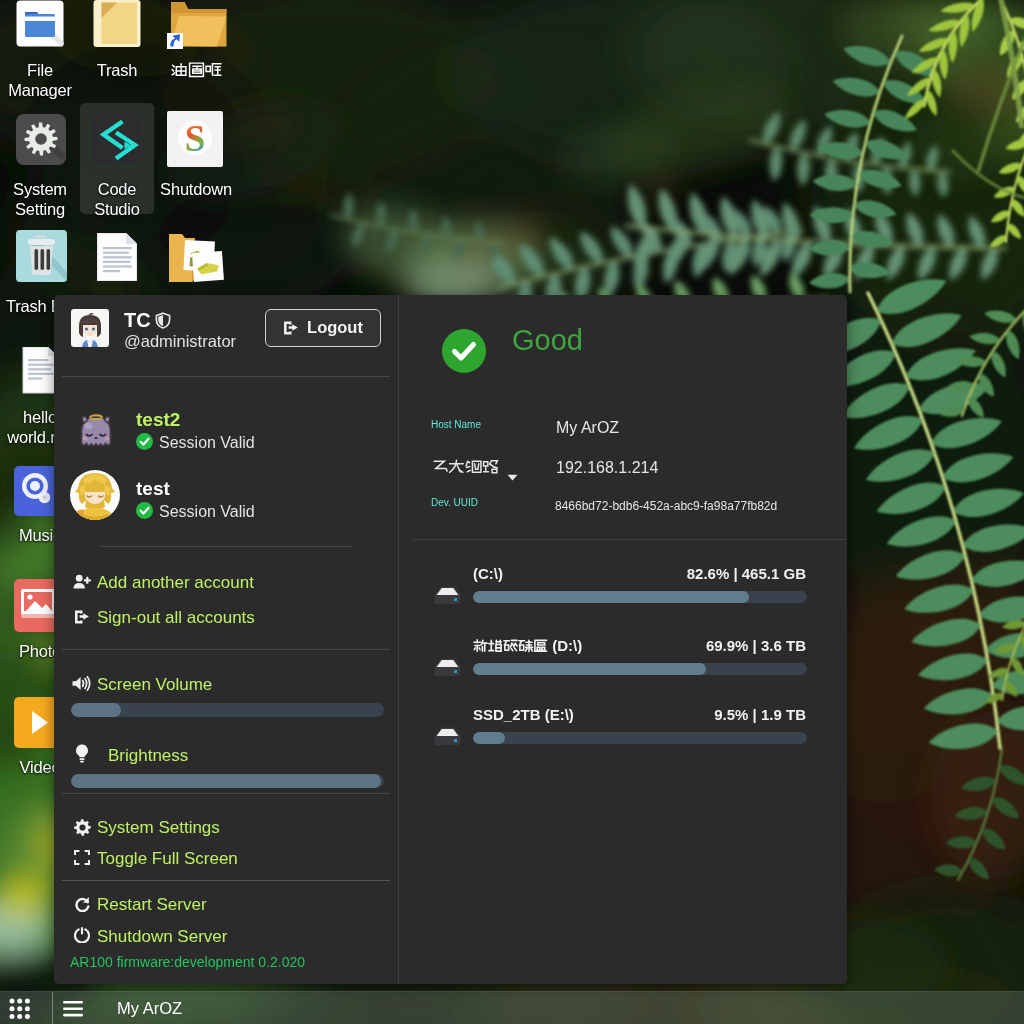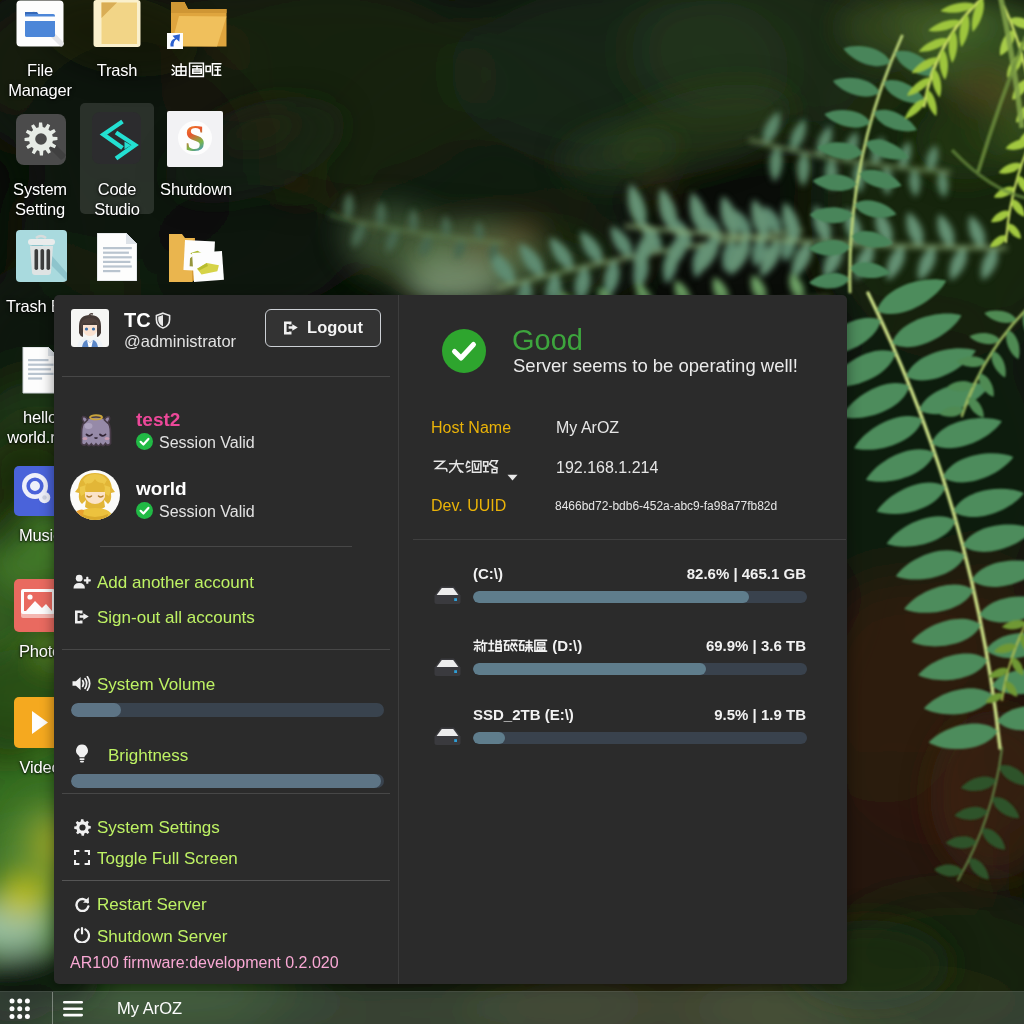--- a/index.html
+++ b/index.html
@@ -10,21 +10,21 @@
  box-shadow:0 4px 14px rgba(0,0,0,.45)}
 #pl{position:absolute;left:0;top:0;width:344px;height:689px}
 #pr{position:absolute;left:344px;top:0;width:449px;height:689px;border-left:1px solid #3d3d3d}
 .mi{position:absolute;color:#bef264;font-size:17px;line-height:19px}
 .mic{position:absolute;width:26px;text-align:center}
 hr{border:none;border-top:1px solid #474747;position:absolute}
 .bar{position:absolute;height:14px;border-radius:7px;background:#39434e;overflow:hidden}
 .bar>div{height:100%;border-radius:7px;background:#5d7485}
 .dbar{position:absolute;height:12px;border-radius:6px;background:#39424d;overflow:hidden}
 .dbar>div{height:100%;border-radius:6px;background:#5f7d8c}
-.rlabel{position:absolute;color:#eab308;font-size:16px}
+.rlabel{position:absolute;color:#5eead4;font-size:10px}
 .rval{position:absolute;color:#e6e6e6;font-size:16px}
 .dname{position:absolute;color:#f2f2f2;font-size:15px;font-weight:bold}
 .dpct{position:absolute;color:#f2f2f2;font-size:15px;font-weight:bold;right:41px;}
 </style></head><body>
 <svg width="1024" height="1024" viewBox="0 0 1024 1024" style="position:absolute;left:0;top:0">
     <defs>
       <filter id="b25" x="-60%" y="-60%" width="220%" height="220%">
         <feGaussianBlur stdDeviation="25"></feGaussianBlur>
       </filter>
       <filter id="b14" x="-60%" y="-60%" width="220%" height="220%">
@@ -490,21 +490,21 @@
           <path d="M20 3.5 q14.5 0 14.5 15.5 l0 11 q-2.8 3.2 -5 0 q-2.2 4 -4.8 0.5 q-2.2 3.5 -4.7 0 q-2.2 3.5 -4.7 0 q-2.6 3.5 -4.8 -0.5 q-2.2 3.2 -5 0 l0 -11 q0 -15.5 14.5 -15.5 z" fill="#968aa8" stroke="#463a46" stroke-width="1.7"></path>
           <path d="M8.5 9.5 q-3.5 -4 -1.5 -6.5 q3.5 0 4.5 3.5 z" fill="#968aa8" stroke="#463a46" stroke-width="1.5"></path>
           <path d="M31.5 9.5 q3.5 -4 1.5 -6.5 q-3.5 0 -4.5 3.5 z" fill="#968aa8" stroke="#463a46" stroke-width="1.5"></path>
           <ellipse cx="20" cy="3.8" rx="6" ry="2.1" fill="none" stroke="#c9a43c" stroke-width="1.9"></ellipse>
           <ellipse cx="12.5" cy="12.5" rx="4" ry="3" fill="#b2a6c2" opacity="0.85"></ellipse>
           <path d="M10.5 21 q2.8 2.8 5.5 0 M24 21 q2.8 2.8 5.5 0" stroke="#322636" stroke-width="1.8" fill="none" stroke-linecap="round"></path>
           <path d="M18.5 24 q1.5 1.4 3 0" stroke="#322636" stroke-width="1.4" fill="none"></path>
           <ellipse cx="9" cy="25" rx="2.5" ry="1.6" fill="#c89bb0"></ellipse>
           <ellipse cx="31" cy="25" rx="2.5" ry="1.6" fill="#c89bb0"></ellipse>
         </svg></div>
-      <div class="abs" style="left:82px;top:114px;color:#ec4899;font-size:19px;font-weight:bold">test2</div>
+      <div class="abs" style="left:82px;top:114px;color:#bef264;font-size:19px;font-weight:bold">test2</div>
       <div class="abs" style="left:82px;top:138px"><svg width="17" height="17" viewBox="0 0 17 17">
           <circle cx="8.5" cy="8.5" r="8.5" fill="#21ba45"></circle>
           <path d="M4.6 8.8 L7.4 11.5 L12.4 5.9" stroke="#fff" stroke-width="2.2" fill="none" stroke-linecap="round" stroke-linejoin="round"></path>
         </svg></div>
       <div class="abs" style="left:105px;top:139px;color:#e2e2e2;font-size:16px">Session Valid</div>
       <div class="abs" style="left:16px;top:175px"><svg width="50" height="50" viewBox="0 0 50 50">
           <circle cx="25" cy="25" r="25" fill="#fbfbf9"></circle>
           <g clip-path="url(#cgirl)">
             <path d="M25 3 q-15 0 -17 15 l-3 4 4 1 q-1 8 3 11 l4 -4 -1 7 q4 3 10 3 t10 -3 l-1 -7 4 4 q4 -3 3 -11 l4 -1 -3 -4 q-2 -15 -17 -15 z" fill="#e2b637"></path>
             <path d="M25 4 q-8 0 -12 6 l3 5 -6 2 q-1 5 1 9 l5 -3 q-2 -6 1 -10 q4 2 8 -4 q2 4 8 4 q3 4 1 10 l5 3 q2 -4 1 -9 l-6 -2 3 -5 q-4 -6 -12 -6 z" fill="#edc84a"></path>
@@ -513,21 +513,21 @@
             <path d="M7 50 q0 -12 18 -12 t18 12 z" fill="#ecc23e"></path>
             <path d="M12 44 q13 6 26 0 l0 6 -26 0 z" fill="#d9a92c"></path>
             <path d="M2 46 q6 -8 12 -6 l-2 10 -10 0 z" fill="#e8a12e"></path>
           </g>
           <defs>
             <clipPath id="cgirl">
               <circle cx="25" cy="25" r="25"></circle>
             </clipPath>
           </defs>
         </svg></div>
-      <div class="abs" style="left:82px;top:183px;color:#fff;font-size:19px;font-weight:bold">world</div>
+      <div class="abs" style="left:82px;top:183px;color:#fff;font-size:19px;font-weight:bold">test</div>
       <div class="abs" style="left:82px;top:207px"><svg width="17" height="17" viewBox="0 0 17 17">
           <circle cx="8.5" cy="8.5" r="8.5" fill="#21ba45"></circle>
           <path d="M4.6 8.8 L7.4 11.5 L12.4 5.9" stroke="#fff" stroke-width="2.2" fill="none" stroke-linecap="round" stroke-linejoin="round"></path>
         </svg></div>
       <div class="abs" style="left:105px;top:208px;color:#e2e2e2;font-size:16px">Session Valid</div>
       <hr style="left:46px;top:251px;width:252px">
       <div class="mic" style="left:15px;top:279px"><svg width="19" height="15" viewBox="0 0 19 15">
           <circle cx="6.2" cy="4.2" r="3.4" fill="#f0f0f0"></circle>
           <path d="M0.5 14.5 q0 -5.5 5.7 -5.5 t5.7 5.5 z" fill="#f0f0f0"></path>
           <rect x="13.2" y="2.8" width="2.2" height="7" rx="0.6" fill="#f0f0f0"></rect>
@@ -539,21 +539,21 @@
           <path d="M9.3 4.2 L14.8 7.5 L9.3 10.8 v-2 H5.6 v-2.6 h3.7 z" fill="#f0f0f0"></path>
         </svg></div>
       <div class="mi" style="left:43px;top:313px">Sign-out all accounts</div>
       <hr style="left:8px;top:354px;width:328px">
       <div class="mic" style="left:15px;top:381px"><svg width="20" height="15" viewBox="0 0 20 15">
           <path d="M0.5 5.2 h3.4 L8.6 1 v13 L3.9 9.8 H0.5 z" fill="#f0f0f0"></path>
           <path d="M10.6 4.6 q2 2.9 0 5.8" stroke="#f0f0f0" stroke-width="1.7" fill="none" stroke-linecap="round"></path>
           <path d="M13 2.6 q3.4 4.9 0 9.8" stroke="#f0f0f0" stroke-width="1.7" fill="none" stroke-linecap="round"></path>
           <path d="M15.4 0.8 q4.6 6.7 0 13.4" stroke="#f0f0f0" stroke-width="1.7" fill="none" stroke-linecap="round"></path>
         </svg></div>
-      <div class="mi" style="left:43px;top:380px">System Volume</div>
+      <div class="mi" style="left:43px;top:380px">Screen Volume</div>
       <div class="bar" style="left:17px;top:408px;width:313px">
         <div style="width:16%"></div>
       </div>
       <div class="mic" style="left:15px;top:449px"><svg width="14" height="19" viewBox="0 0 14 19">
           <path d="M7 0.5 a6 6 0 0 1 3.4 10.9 q-0.9 0.7 -0.9 1.8 h-5 q0 -1.1 -0.9 -1.8 A6 6 0 0 1 7 0.5 z" fill="#f0f0f0"></path>
           <rect x="4.4" y="14.2" width="5.2" height="1.8" rx="0.9" fill="#f0f0f0"></rect>
           <rect x="5" y="16.8" width="4" height="1.6" rx="0.8" fill="#f0f0f0"></rect>
         </svg></div>
       <div class="mi" style="left:54px;top:451px">Brightness</div>
       <div class="bar" style="left:17px;top:479px;width:313px">
@@ -576,29 +576,28 @@
       <div class="mic" style="left:15px;top:601px"><svg width="16" height="16" viewBox="0 0 16 16">
           <path d="M13.8 6.2 a6 6 0 1 0 0.5 4.3" stroke="#f0f0f0" stroke-width="2.4" fill="none" stroke-linecap="round"></path>
           <path d="M14.8 1 v5.8 h-5.8 z" fill="#f0f0f0"></path>
         </svg></div>
       <div class="mi" style="left:43px;top:600px">Restart Server</div>
       <div class="mic" style="left:15px;top:632px"><svg width="16" height="16" viewBox="0 0 16 16">
           <path d="M4.6 2.4 a7 7 0 1 0 6.8 0" stroke="#f0f0f0" stroke-width="2.2" fill="none" stroke-linecap="round"></path>
           <rect x="6.9" y="0" width="2.2" height="7.5" rx="1.1" fill="#f0f0f0"></rect>
         </svg></div>
       <div class="mi" style="left:43px;top:632px">Shutdown Server</div>
-      <div class="abs" style="left:16px;top:659px;color:#f9a8d4;font-size:16px">AR100 firmware:development 0.2.020</div>
+      <div class="abs" style="left:16px;top:659px;color:#22c55e;font-size:14px">AR100 firmware:development 0.2.020</div>
     </div>
     <div id="pr">
       <svg class="abs" style="left:43px;top:34px" width="44" height="44" viewBox="0 0 44 44">
 <circle cx="22" cy="22" r="22" fill="#2ea52e"></circle>
 <path d="M12.5 22.5 L19 29 L31.5 15.5" stroke="#fff" stroke-width="5" fill="none" stroke-linecap="round" stroke-linejoin="round"></path>
       </svg>
       <div class="abs" style="left:113px;top:29px;color:#3da53d;font-size:29px;line-height:32px">Good</div>
-      <div class="abs" style="left:114px;top:60px;color:#eaeaea;font-size:18.5px">Server seems to be operating well!</div>
       <div class="rlabel" style="left:32px;top:124px">Host Name</div>
       <div class="rval" style="left:157px;top:124px">My ArOZ</div>
       <div class="rlabel" style="left:32px;top:163px"><svg width="68" height="17" viewBox="0 0 68 17" style="vertical-align:-2px">
           <g transform="translate(0,0) scale(1.062)">
             <path d="M3 3 h9.5 l-8 7 h9 q1.5 0 1.5 2.5" stroke="#e6e6e6" stroke-width="1.41" stroke-linecap="round" fill="none"></path>
           </g>
           <g transform="translate(17,0) scale(1.062)">
             <path d="M1.5 5.5 h13" stroke="#e6e6e6" stroke-width="1.41" stroke-linecap="round" fill="none"></path>
             <path d="M8 2 q0 7 -6.5 11.5" stroke="#e6e6e6" stroke-width="1.41" stroke-linecap="round" fill="none"></path>
             <path d="M8.5 6 q1 5 5.5 7.5" stroke="#e6e6e6" stroke-width="1.41" stroke-linecap="round" fill="none"></path>

